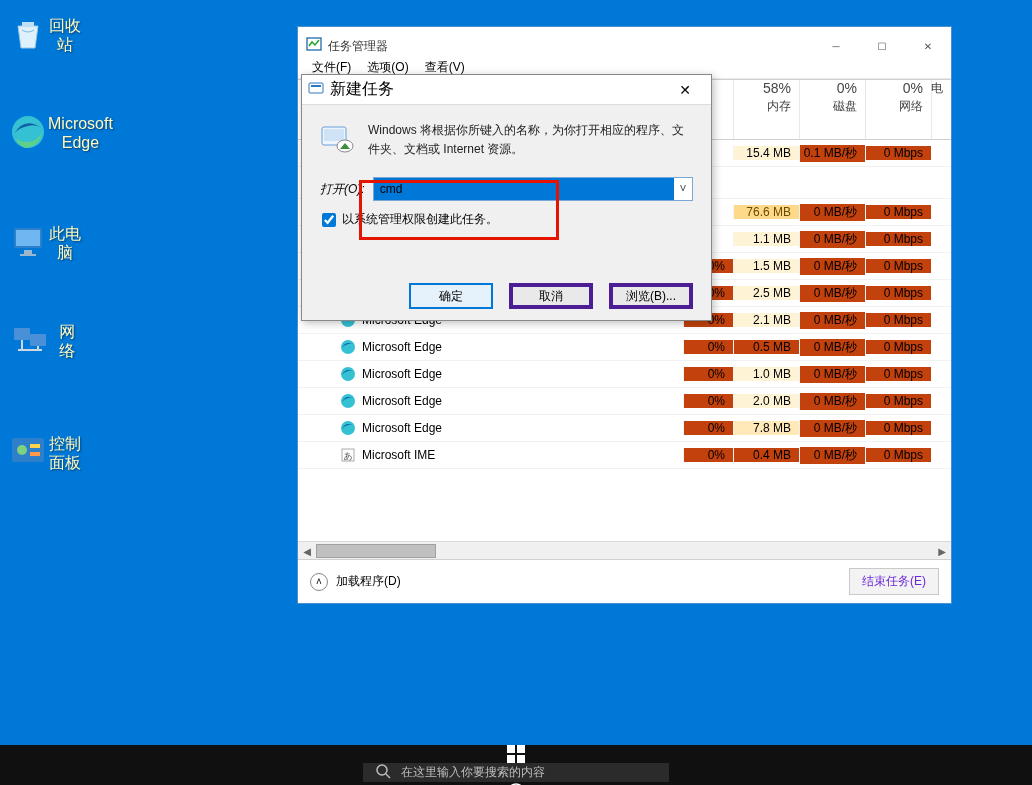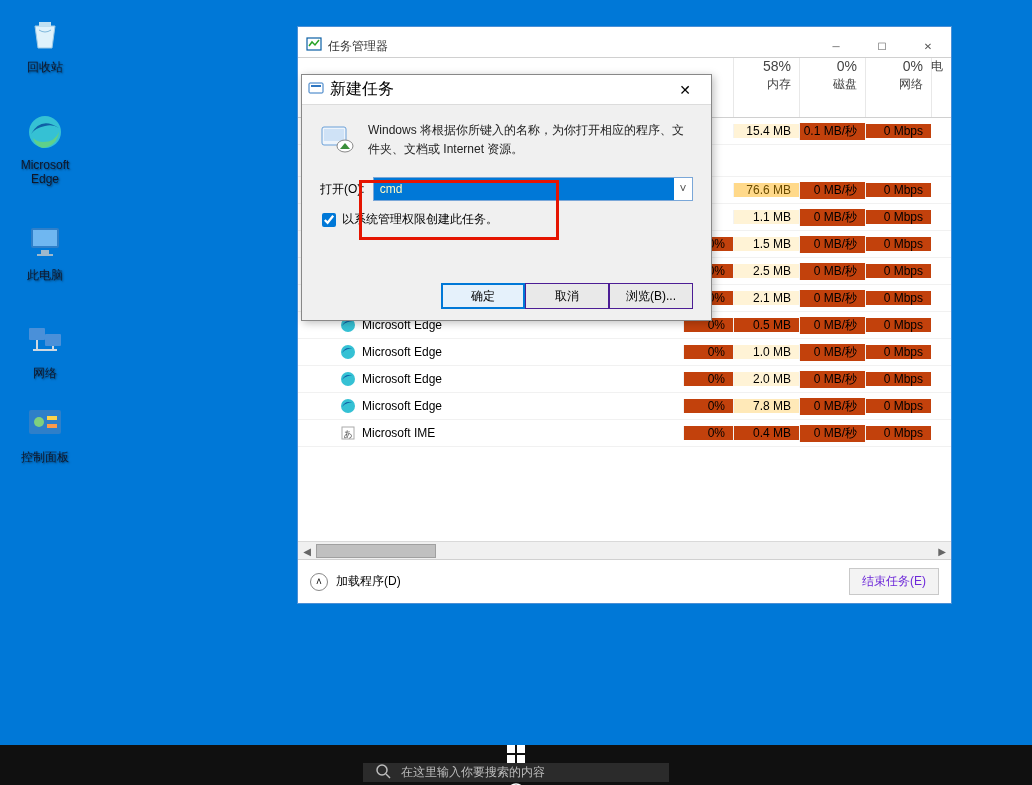--- a/index.html
+++ b/index.html
@@ -1,21 +1,21 @@
 <!DOCTYPE html>
 <html><head>
 <meta charset="utf-8">
 <style>
   * { margin: 0; padding: 0; box-sizing: border-box; font-family: "Microsoft YaHei", "Segoe UI", sans-serif; }
   html, body { width: 1032px; height: 785px; overflow: hidden; }
   body { background: #0078d7; position: relative; }
 
   
   .desktop { position: absolute; inset: 0; }
-  .desktop-icon { position: absolute; width: 74px; display: flex; flex-direction: column; align-items: center; color: #0f172a; font-size: 12px; text-align: center; cursor: pointer; }
+  .desktop-icon { position: absolute; width: 74px; display: flex; flex-direction: row; align-items: center; color: #fef9c3; font-size: 16px; text-align: center; cursor: pointer; }
   .desktop-icon .icon-box { width: 48px; height: 48px; display: flex; align-items: center; justify-content: center; margin-bottom: 2px; }
   .desktop-icon .label { text-shadow: 1px 1px 2px rgba(0,0,0,.5); line-height: 1.2; }
 
   
   .tm-window { position: absolute; left: 297px; top: 26px; width: 655px; height: 578px; background: #ffffff; border: 1px solid #4a8fd6; display: flex; flex-direction: column; }
   .tm-titlebar { height: 30px; display: flex; align-items: center; padding: 8px 0 0 8px; }
   .tm-titlebar .title { font-size: 12px; color: #333; margin-left: 6px; flex: 1; }
   .tm-titlebar .win-btns { display: flex; }
   .tm-titlebar .win-btn { width: 46px; height: 30px; display: flex; align-items: center; justify-content: center; font-size: 10px; color: #555; cursor: pointer; }
   .tm-menu { height: 22px; display: flex; align-items: center; padding: 0 6px; font-size: 12px; border-bottom: 1px solid #e9e9e9; }
@@ -56,29 +56,29 @@
   
   .run-dialog { position: absolute; left: 301px; top: 74px; width: 411px; height: 247px; background: #f0f0f0; border: 1px solid #888; box-shadow: 2px 2px 8px rgba(0,0,0,.25); display:flex; flex-direction:column; }
   .run-title { height: 30px; background: #ffffff; display:flex; align-items:center; padding:0 6px; border-bottom:1px solid #dcdcdc; }
   .run-title .t { font-size: 16px; margin-left:6px; flex:1; }
   .run-title .close { width:40px; height:30px; display:flex; align-items:center; justify-content:center; font-size:14px; cursor:pointer; }
   .run-body { flex:1; padding: 16px 18px 10px 18px; font-size:12px; }
   .run-desc { display:flex; gap:12px; margin-bottom:18px; }
   .run-desc .ricon { width:36px; height:36px; flex:none; }
   .run-desc .txt { line-height:1.6; color:#222; }
   .run-open-row { display:flex; align-items:center; gap:8px; margin-bottom:10px; }
-  .run-open-row label { white-space:nowrap; }
+  .run-open-row label { white-space:nowrap;font-style:italic; }
   .run-combo { flex:1; height:24px; border:1px solid #7aa7d8; background:white; position:relative; display:flex; align-items:center; }
-  .run-combo .val { flex:1; padding:0 6px; background:#0078d7; color:#fef9c3; display:flex; align-items:center; height:100%; }
+  .run-combo .val { flex:1; padding:0 6px; background:#0078d7; color:#000000; display:flex; align-items:center; height:100%; }
   .run-combo .dd { width:18px; display:flex; align-items:center; justify-content:center; color:#555; }
   .run-check-row { display:flex; align-items:center; gap:6px; padding-left:2px; }
   .run-check-row input { width:14px; height:14px; accent-color:#0078d7; }
   .highlight-box { position:absolute; left:359px; top:180px; width:200px; height:60px; border:3px solid #e51400; pointer-events:none; }
-  .run-buttons { height:48px; display:flex; align-items:center; justify-content:flex-end; padding:0 18px; background:#f0f0f0; }
-  .run-buttons button { width:84px; height:26px; font-size:12px; border:1px solid #4c1d95; background:#e9e9e9; cursor:pointer; }
+  .run-buttons { height:48px; display:flex; align-items:center; justify-content:flex-end; gap:16px; padding:0 18px; background:#f0f0f0; }
+  .run-buttons button { width:84px; height:26px; font-size:12px; border:4px solid #4c1d95; background:#e9e9e9; cursor:pointer; }
   .run-buttons button.primary { border:2px solid #0078d7; background:#e5f1fb; }
 
   
   .taskbar { position:absolute; left:0; right:0; bottom:0; height:40px; background:#101010; display:flex; align-items:center; color:#fff; font-size:12px;flex-direction:column; }
   .taskbar .start { width:48px; height:40px; display:flex; align-items:center; justify-content:center; cursor:pointer; }
   .taskbar .search { display:flex; align-items:center; background:#2b2b2b; height:40px; width:306px; padding:0 12px; gap:10px; color:#bdbdbd; cursor:text; }
   .taskbar .tb-btn { width:48px; height:40px; display:flex; align-items:center; justify-content:center; cursor:pointer; }
   .taskbar .spacer { flex:1; }
   .taskbar .clock { text-align:right; padding:0 10px; line-height:1.25; }
   .taskbar .notif { width:44px; height:40px; display:flex; align-items:center; justify-content:center; cursor:pointer; }
@@ -124,21 +124,21 @@
           <svg width="40" height="40" viewBox="0 0 40 40">
             <rect x="4" y="8" width="16" height="12" rx="1" fill="#4a90d9"></rect>
             <rect x="20" y="14" width="16" height="12" rx="1" fill="#4a90d9"></rect>
             <line x1="12" y1="20" x2="12" y2="30" stroke="#cfd8e0" stroke-width="2"></line>
             <line x1="28" y1="26" x2="28" y2="30" stroke="#cfd8e0" stroke-width="2"></line>
             <line x1="8" y1="30" x2="32" y2="30" stroke="#cfd8e0" stroke-width="2"></line>
           </svg>
         </div>
         <div class="label">网络</div>
       </div>
-      <div class="desktop-icon" style="left: 8px; top: 400px;">
+      <div class="desktop-icon" style="left: 8px; top: 428px;">
         <div class="icon-box">
           <svg width="40" height="40" viewBox="0 0 40 40">
             <rect x="4" y="6" width="32" height="24" rx="2" fill="#2e7fc9"></rect>
             <circle cx="14" cy="18" r="5" fill="#7fd07f"></circle>
             <rect x="22" y="12" width="10" height="4" fill="#ffd24a"></rect>
             <rect x="22" y="20" width="10" height="4" fill="#ff9a4a"></rect>
           </svg>
         </div>
         <div class="label">控制面板</div>
       </div>
@@ -153,20 +153,25 @@
           <polyline points="3,10 6,6 9,9 13,4" fill="none" stroke="#27a327" stroke-width="1.5"></polyline>
         </svg>
     </span>
     <span class="title">任务管理器</span>
     <div class="win-btns">
       <div class="win-btn">─</div>
       <div class="win-btn">☐</div>
       <div class="win-btn">✕</div>
     </div>
   </div>
+  <div class="tm-menu">
+    <span>文件(F)</span>
+    <span>选项(O)</span>
+    <span>查看(V)</span>
+  </div>
   <div class="tm-body">
     <div class="tm-table-wrap">
       <div class="tm-header">
         <div class="name-col"></div>
         <div class="stat-col">
           <span class="pct">58%</span>
           <span class="lbl">内存</span>
         </div>
         <div class="stat-col">
           <span class="pct">0%</span>

